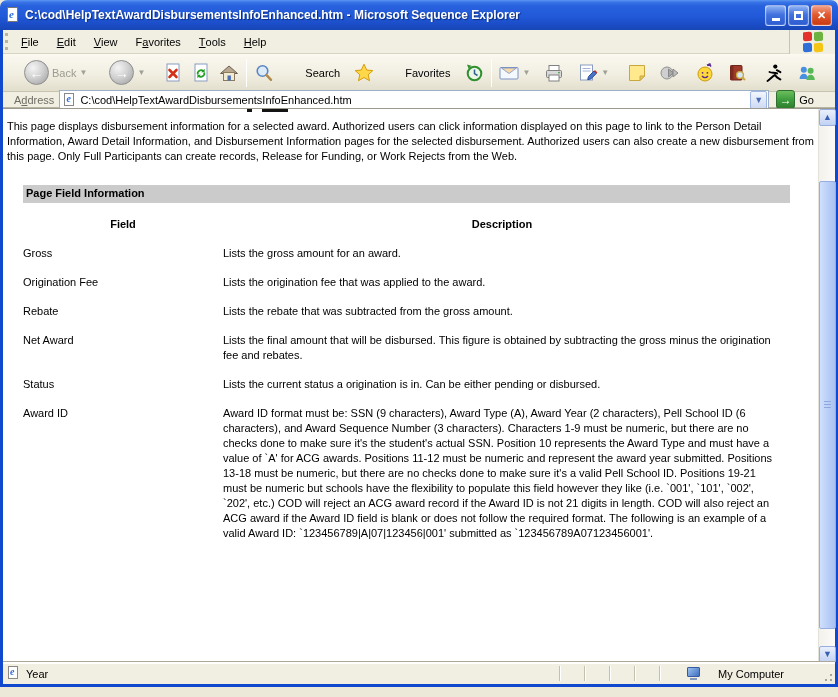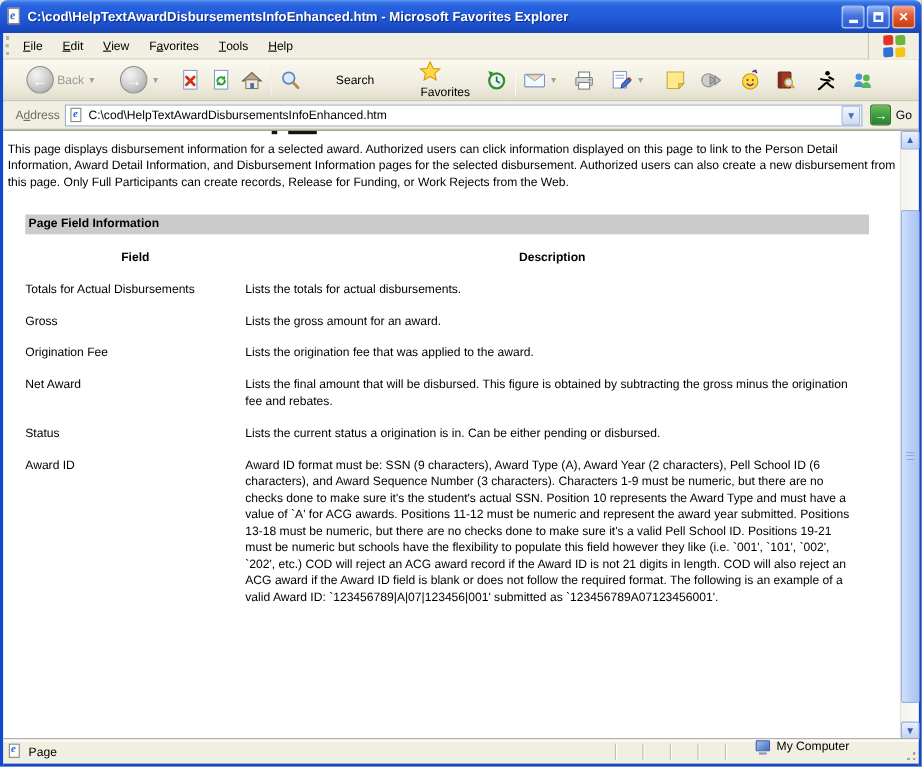--- a/index.html
+++ b/index.html
@@ -47,21 +47,21 @@
   .nav-circle { width:25px; height:25px; border-radius:50%; border:1px solid #8E8E8E;
     background:radial-gradient(circle at 35% 30%,#F4F4F4 0%,#D2D2D2 45%,#9C9C9C 100%);
     color:#fff; display:flex; align-items:center; justify-content:center; font-size:14px; font-weight:bold; }
   .dis-label { font-size:11px; color:#9B9B91; }
   .chev { font-size:8px; color:#A0A096; }
   .sep { width:1px; height:28px; background:#C8C4B2; border-right:1px solid #fff; margin:0 3px; }
   .tlabel { font-size:11px; color:#000;margin-left:28px; }
   .icon20 { width:20px; height:20px; display:block; }
 
   
-  .addressbar { height:26px; display:flex; align-items:center; background:#F1EEE2; border-bottom:1px solid #B8B4A2; padding-right:3px; }
+  .addressbar { height:16px; display:flex; align-items:center; background:#F1EEE2; border-bottom:1px solid #B8B4A2; padding-right:18px; }
   .addr-label { font-size:11px; color:#6E6E64; margin:0 5px 0 2px; }
   .addr-label u { text-decoration:underline; }
   .addr-combo { flex:1; height:20px; background:#fff; border:1px solid #9EB0C8; display:flex; align-items:center; position:relative; }
   .addr-ico { width:14px; height:14px; position:relative; margin:0 3px; flex:0 0 auto; }
   .addr-ico .pg { position:absolute; left:1px; top:0; width:10px; height:13px; background:#fff; border:1px solid #888; }
   .addr-ico .e { position:absolute; left:3px; top:0px; font:italic bold 10px "Liberation Serif",serif; color:#2B6BD8; }
   .addr-text { font-size:11px; color:#000; white-space:nowrap; overflow:hidden; flex:1; }
   .addr-drop { width:17px; height:18px; margin-right:1px; background:linear-gradient(180deg,#F2F6FD,#CFDAF2); border:1px solid #9EB6E4; border-radius:2px; display:flex; align-items:center; justify-content:center; color:#4A6FB5; font-size:9px; }
   .go-btn { width:19px; height:19px; margin:0 4px 0 7px; border-radius:3px; border:1px solid #2E6E2E;
     background:linear-gradient(180deg,#6CBE5C 0%,#3E9E3E 50%,#2E7E2E 100%); color:#fff; font-size:12px; font-weight:bold;
@@ -92,42 +92,42 @@
   .sb-grip { position:absolute; left:4px; top:50%; margin-top:-4px; width:7px; height:8px;
     background:repeating-linear-gradient(180deg,#8FA8DC 0 1px,transparent 1px 3px); }
 
   
   .statusbar { position:relative; height:22px; background:#F1EEE2; border-top:1px solid #fff; box-shadow:inset 0 1px 0 #fff; display:flex; align-items:center; font-size:11px; }
   .statusbar::before { content:""; position:absolute; left:0; right:0; top:-2px; height:1px; background:#ACA899; }
   .status-ico { width:15px; height:15px; position:relative; margin:0 4px 0 4px; }
   .status-ico .pg { position:absolute; left:1px; top:0; width:10px; height:13px; background:#fff; border:1px solid #888; }
   .status-ico .e { position:absolute; left:3px; top:0; font:italic bold 10px "Liberation Serif",serif; color:#2B6BD8; }
   .pane-sep { position:absolute; top:3px; width:1px; height:15px; background:#C4C0AE; box-shadow:1px 0 0 #fff; }
-  .zone { position:absolute; left:684px; top:0; height:100%; display:flex; gap:4px; }
+  .zone { position:absolute; left:684px; top:0; height:100%; display:flex; align-items:center; gap:16px; }
   .mycomp-ico { width:15px; height:13px; position:relative; }
   .mycomp-ico .scr { position:absolute; left:0; top:0; width:13px; height:10px; background:linear-gradient(135deg,#9CC2F0,#3E6EC0); border:1px solid #3858A0; border-radius:1px; }
   .mycomp-ico .base { position:absolute; left:3px; bottom:0; width:7px; height:2px; background:#8898B8; }
   .resize-grip { position:absolute; right:2px; bottom:2px; width:12px; height:12px;
     background:
       radial-gradient(circle at 10px 10px,#A8A494 1.2px,transparent 1.4px),
       radial-gradient(circle at 10px 5px,#A8A494 1.2px,transparent 1.4px),
       radial-gradient(circle at 5px 10px,#A8A494 1.2px,transparent 1.4px); }
   .bottom-border { height:3px; background:#1048CE; }
 </style>
 </head>
 <body>
 
 <div class="window">
 
   <div class="titlebar">
     <span class="title-icon">
         <span class="pg"></span>
         <span class="e">e</span>
       </span>
-    <span class="title-text">C:\cod\HelpTextAwardDisbursementsInfoEnhanced.htm - Microsoft Favorites Explorer</span>
+    <span class="title-text">C:\cod\HelpTextAwardDisbursementsInfoEnhanced.htm - Microsoft Sequence Explorer</span>
     <span class="tb-btns">
       <span class="tb-btn">
           <span class="mini"></span>
         </span>
       <span class="tb-btn">
           <span class="maxi"></span>
         </span>
       <span class="tb-btn close">
           <span>✕</span>
         </span>
@@ -196,21 +196,21 @@
       <span class="sep"></span>
 
       <span class="tbtn">
         <svg class="icon20" viewBox="0 0 20 20">
             <circle cx="8.5" cy="8" r="5.3" fill="#DCEBFA" stroke="#5B86C0" stroke-width="1.6"></circle>
             <line x1="12.6" y1="12.2" x2="17" y2="16.8" stroke="#B08A4A" stroke-width="2.4" stroke-linecap="round"></line>
           </svg>
         <span class="tlabel">Search</span>
       </span>
 
-      <span class="tbtn" style="margin-left:6px;flex-direction:column;">
+      <span class="tbtn" style="margin-left:6px;">
         <svg class="icon20" viewBox="0 0 20 20">
             <path d="M10 1.2 12.7 7l6.1.6-4.6 4.1 1.3 6L10 14.5 4.5 17.7l1.3-6L1.2 7.6 7.3 7z" fill="#FFD84A" stroke="#D79C0A"></path>
           </svg>
         <span class="tlabel">Favorites</span>
       </span>
 
       <span class="tbtn" style="margin-left:6px;">
         <svg class="icon20" viewBox="0 0 20 20">
             <circle cx="10.5" cy="10.5" r="6.8" fill="#EAF6E6" stroke="#2F8F2F" stroke-width="2"></circle>
             <path d="M10.5 6.5v4.2l3 1.8" stroke="#2F5F8F" stroke-width="1.5" fill="none"></path>
@@ -326,30 +326,30 @@
         <div class="section-bar">Page Field Information</div>
         <table class="ftable">
           <thead>
             <tr>
               <th class="col-field">Field</th>
               <th class="col-desc">Description</th>
             </tr>
           </thead>
           <tbody id="field-rows">
               <tr>
-                <td class="col-field">Totals for Actual Disbursements</td>
-                <td class="col-desc">Lists the totals for actual disbursements.</td>
-              </tr>
-              <tr>
                 <td class="col-field">Gross</td>
                 <td class="col-desc">Lists the gross amount for an award.</td>
               </tr>
               <tr>
                 <td class="col-field">Origination Fee</td>
                 <td class="col-desc">Lists the origination fee that was applied to the award.</td>
+              </tr>
+              <tr>
+                <td class="col-field">Rebate</td>
+                <td class="col-desc">Lists the rebate that was subtracted from the gross amount.</td>
               </tr>
               <tr>
                 <td class="col-field">Net Award</td>
                 <td class="col-desc">Lists the final amount that will be disbursed. This figure is obtained by subtracting the gross minus the origination fee and rebates.</td>
               </tr>
               <tr>
                 <td class="col-field">Status</td>
                 <td class="col-desc">Lists the current status a origination is in. Can be either pending or disbursed.</td>
               </tr>
               <tr>
@@ -371,21 +371,21 @@
             <span>▼</span>
           </div>
       </div>
     </div>
 
     <div class="statusbar">
       <span class="status-ico">
           <span class="pg"></span>
           <span class="e">e</span>
         </span>
-      <span>Page</span>
+      <span>Year</span>
       <span class="pane-sep" style="left:556px;"></span>
       <span class="pane-sep" style="left:581px;"></span>
       <span class="pane-sep" style="left:606px;"></span>
       <span class="pane-sep" style="left:631px;"></span>
       <span class="pane-sep" style="left:656px;"></span>
       <span class="zone">
         <span class="mycomp-ico">
             <span class="scr"></span>
             <span class="base"></span>
           </span>

